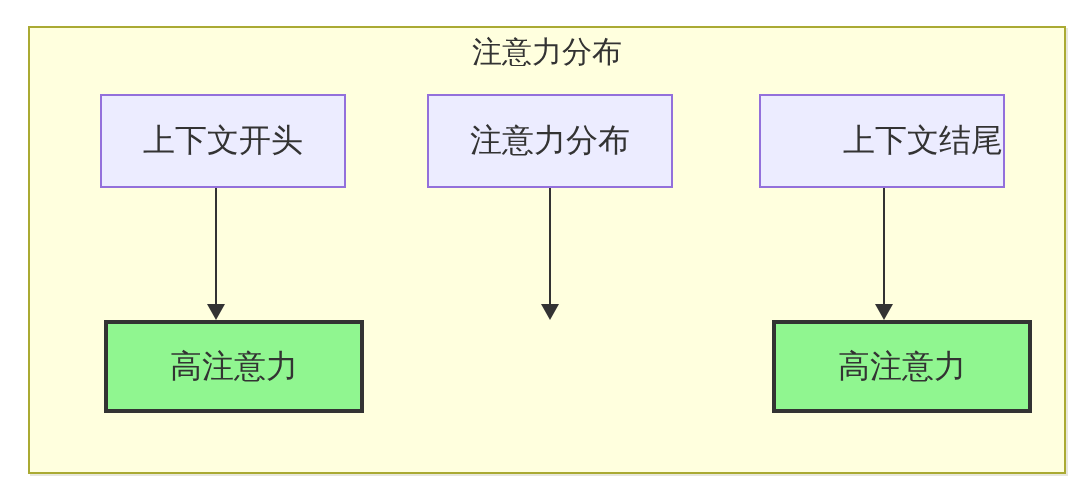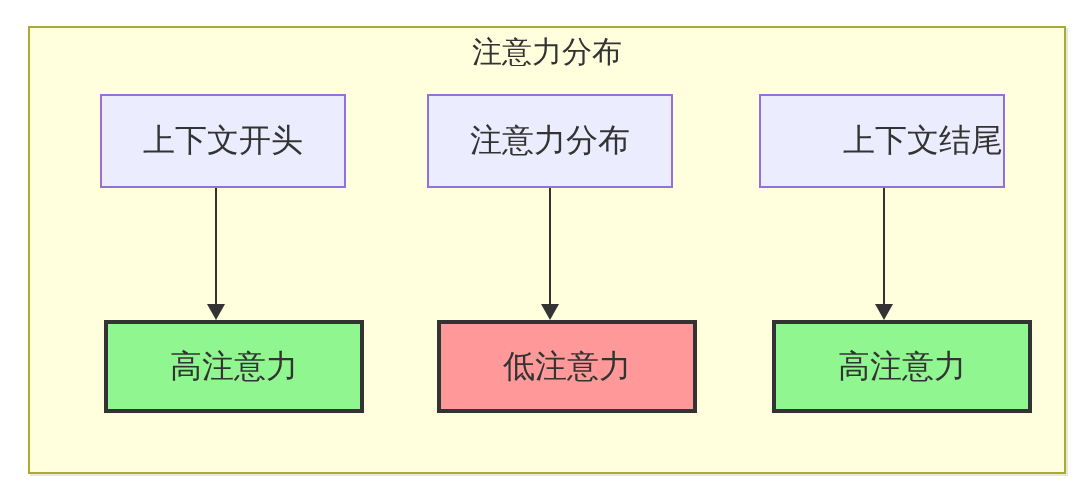--- a/index.html
+++ b/index.html
@@ -106,21 +106,18 @@
   </div>
 
   <div class="node source-node pos-s3">
     <span>上下文结尾</span>
   </div>
 
   <div class="node target-node high pos-t1">
     <span>高注意力</span>
   </div>
 
-  <div class="node target-node low pos-t2">
-    <span>低注意力</span>
-  </div>
 
   <div class="node target-node high pos-t3">
     <span>高注意力</span>
   </div>
 
 </div>
 
 </body></html>

